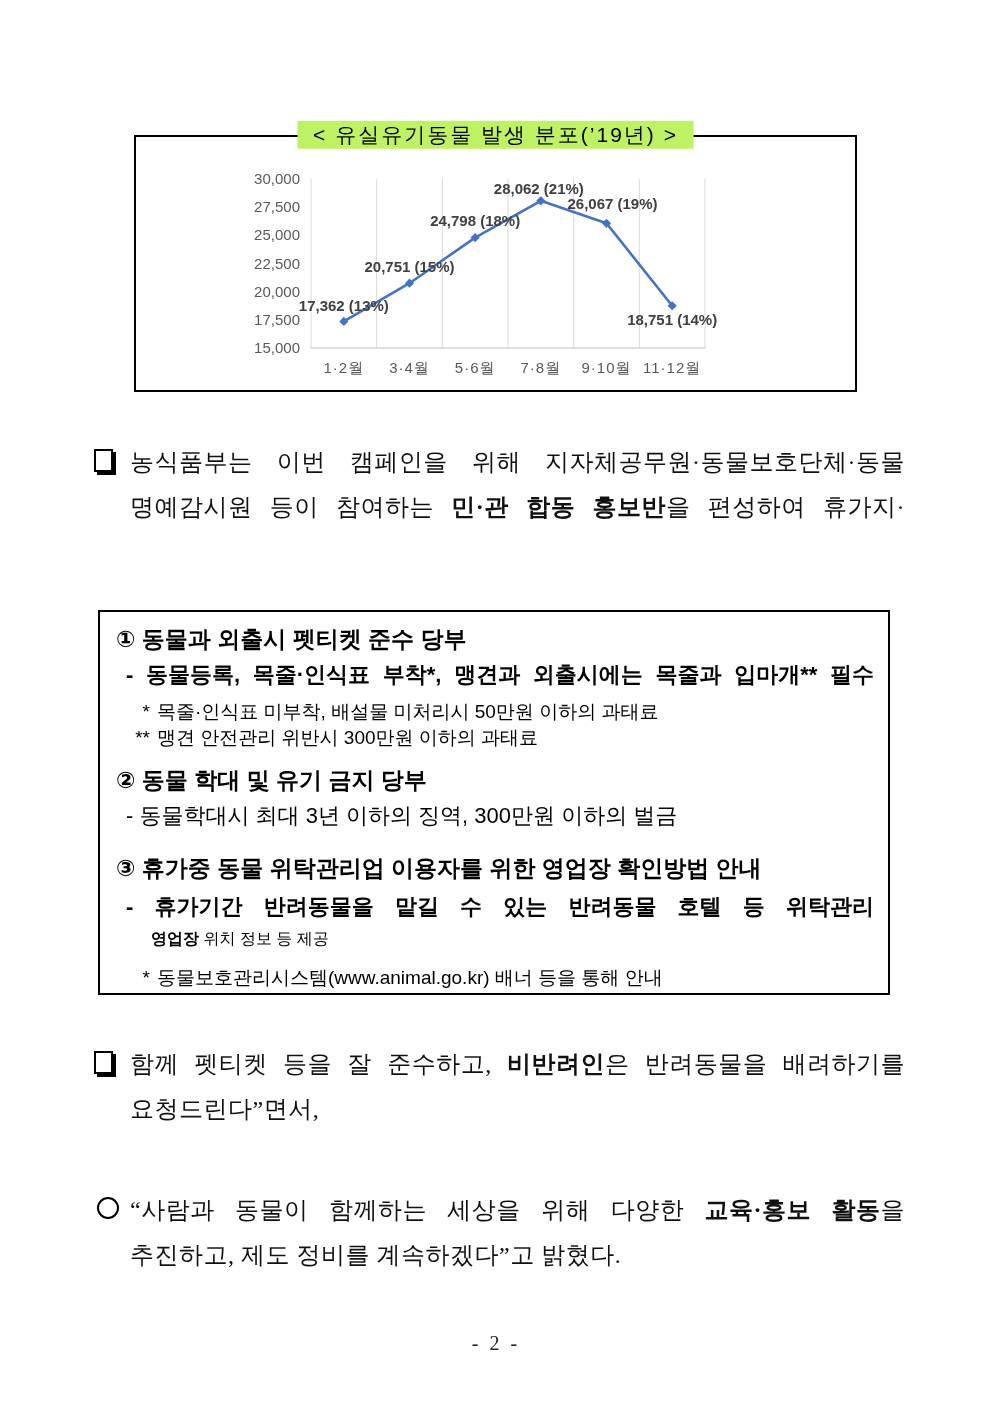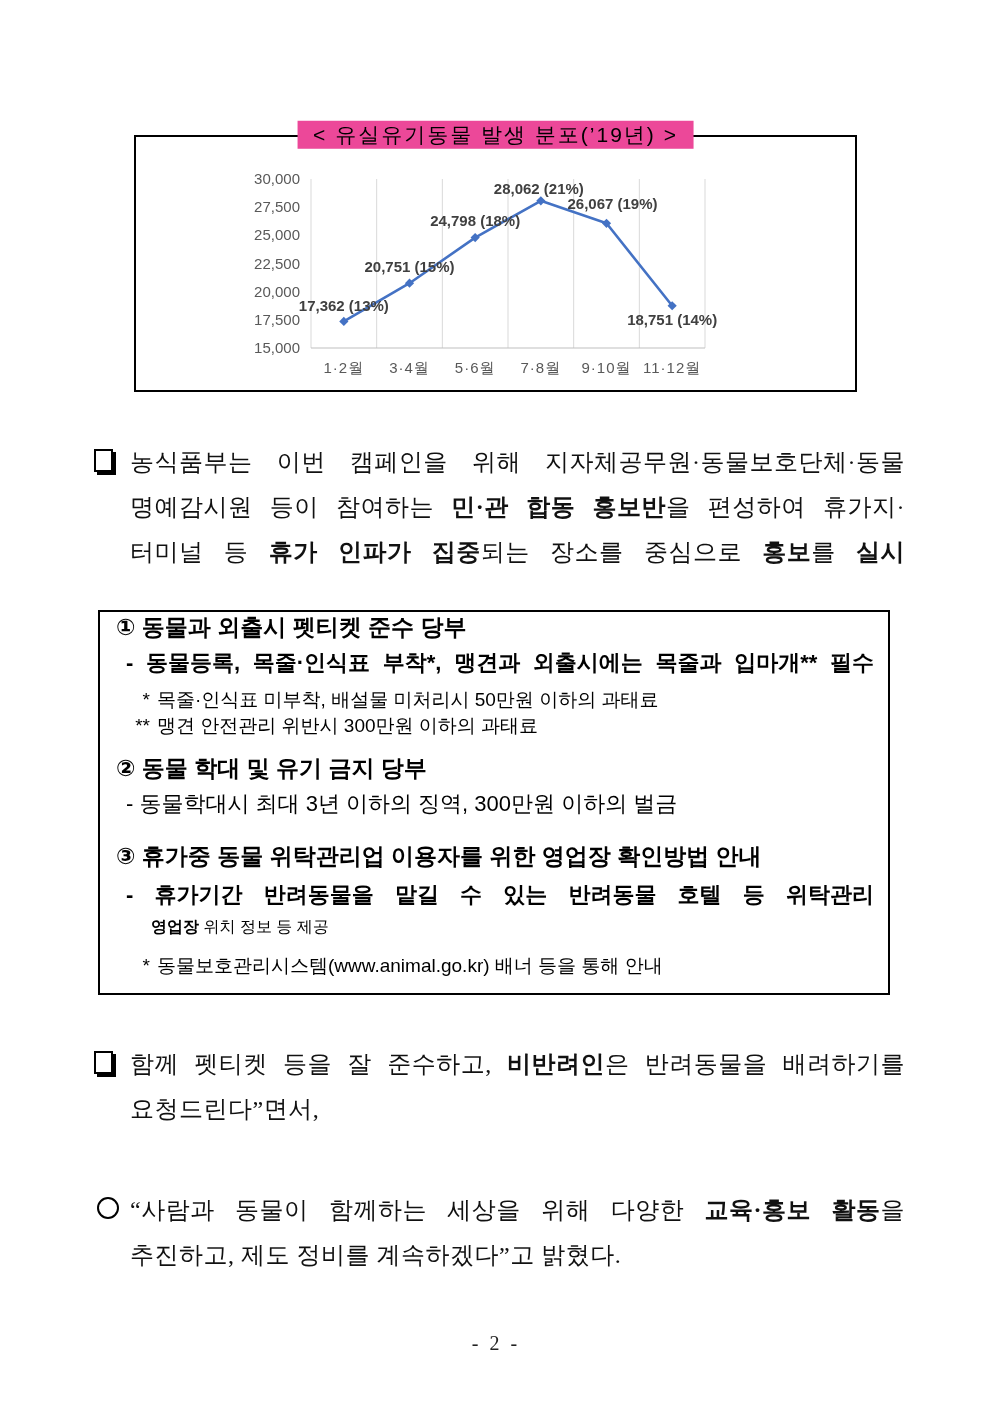--- a/index.html
+++ b/index.html
@@ -8,21 +8,21 @@
     font-family:"Liberation Serif","DejaVu Serif",serif;color:#111;
     overflow:hidden;
   }
   
   .chart-box{
     position:absolute;left:134px;top:135px;width:719px;height:253px;
     border:2px solid #000;margin:0;background:#fff;
   }
   .chart-title{
     position:absolute;top:0;left:50%;transform:translate(-50%,-58%);
-    background:#ec4899;padding:0 16px;white-space:nowrap;
+    background:#bef264;padding:0 16px;white-space:nowrap;
     font-family:"Liberation Sans","DejaVu Sans",sans-serif;
     font-size:21px;letter-spacing:2px;color:#000;
   }
   .chart-box svg{display:block;}
   
   .para{
     position:absolute;left:92px;width:813px;
     font-size:24px;line-height:45px;letter-spacing:0.5px;
     padding-left:38px;box-sizing:border-box;
   }
@@ -35,21 +35,21 @@
   }
   .o-bullet{
     position:absolute;left:5px;top:9px;width:18px;height:18px;
     background:#fff;border:2px solid #000;border-radius:50%;
   }
   
   .info-box{
     position:absolute;left:98px;top:610px;width:792px;height:385px;
     border:2px solid #000;box-sizing:border-box;
     font-family:"Liberation Sans","DejaVu Sans",sans-serif;color:#000;
-    padding:0 14px 12px 12px;
+    padding:12px 14px 12px 12px;
   }
   .ib-heading{font-size:23px;font-weight:bold;line-height:30px;padding-left:4px;}
   .ib-sub{font-size:22px;line-height:32px;padding-left:14px;margin-top:5px;}
   .ib-sub2{font-size:16px;line-height:32px;padding-left:39px;}
   .ib-note{font-size:19px;line-height:26px;display:flex;padding-left:12px;}
   .ib-note .mk{width:26px;text-align:right;flex:none;margin-right:7px;}
   .mt8{margin-top:8px;}.mt10{margin-top:10px;}.mt14{margin-top:14px;}.mt15{margin-top:21px;}
   .ib-sub .just-in{text-align:justify;text-align-last:justify;display:block;font-weight:bold;}
   
   .page-num{
@@ -99,21 +99,20 @@
         <text x="402.83333333333337" y="56.8348" text-anchor="middle" font-family="Liberation Sans, DejaVu Sans, sans-serif" font-size="15" font-weight="bold" fill="#404040">28,062 (21%)</text>
         <text x="476.5" y="72.3118" text-anchor="middle" font-family="Liberation Sans, DejaVu Sans, sans-serif" font-size="15" font-weight="bold" fill="#404040">26,067 (19%)</text>
         <text x="536.1666666666667" y="187.73873333333333" text-anchor="middle" font-family="Liberation Sans, DejaVu Sans, sans-serif" font-size="15" font-weight="bold" fill="#404040">18,751 (14%)</text>
       </svg>
   </figure>
 
   <section class="para" style="top:440px">
     <span class="sq-bullet"></span>
     <span class="tline just"><span>농식품부는 이번 캠페인을 위해 지자체공무원·동물보호단체·동물</span></span>
     <span class="tline just"><span>명예감시원 등이 참여하는 </span><b>민·관 합동 홍보반</b><span>을 편성하여 휴가지·</span></span>
-    <span class="tline just"><span>터미널 등 </span><b>휴가 인파가 집중</b><span>되는 장소를 중심으로 </span><b>홍보</b><span>를 </span><b>실시</b></span>
   </section>
 
   <section class="info-box">
     <div class="ib-heading">① 동물과 외출시 펫티켓 준수 당부</div>
     <div class="ib-sub">
         <span class="just-in"><span>- 동물등록, 목줄·인식표 부착*, 맹견과 외출시에는 목줄과 입마개** 필수</span></span>
       </div>
     <div class="ib-note mt8">
       <span class="mk">*</span>
       <span>목줄·인식표 미부착, 배설물 미처리시 50만원 이하의 과태료</span>

